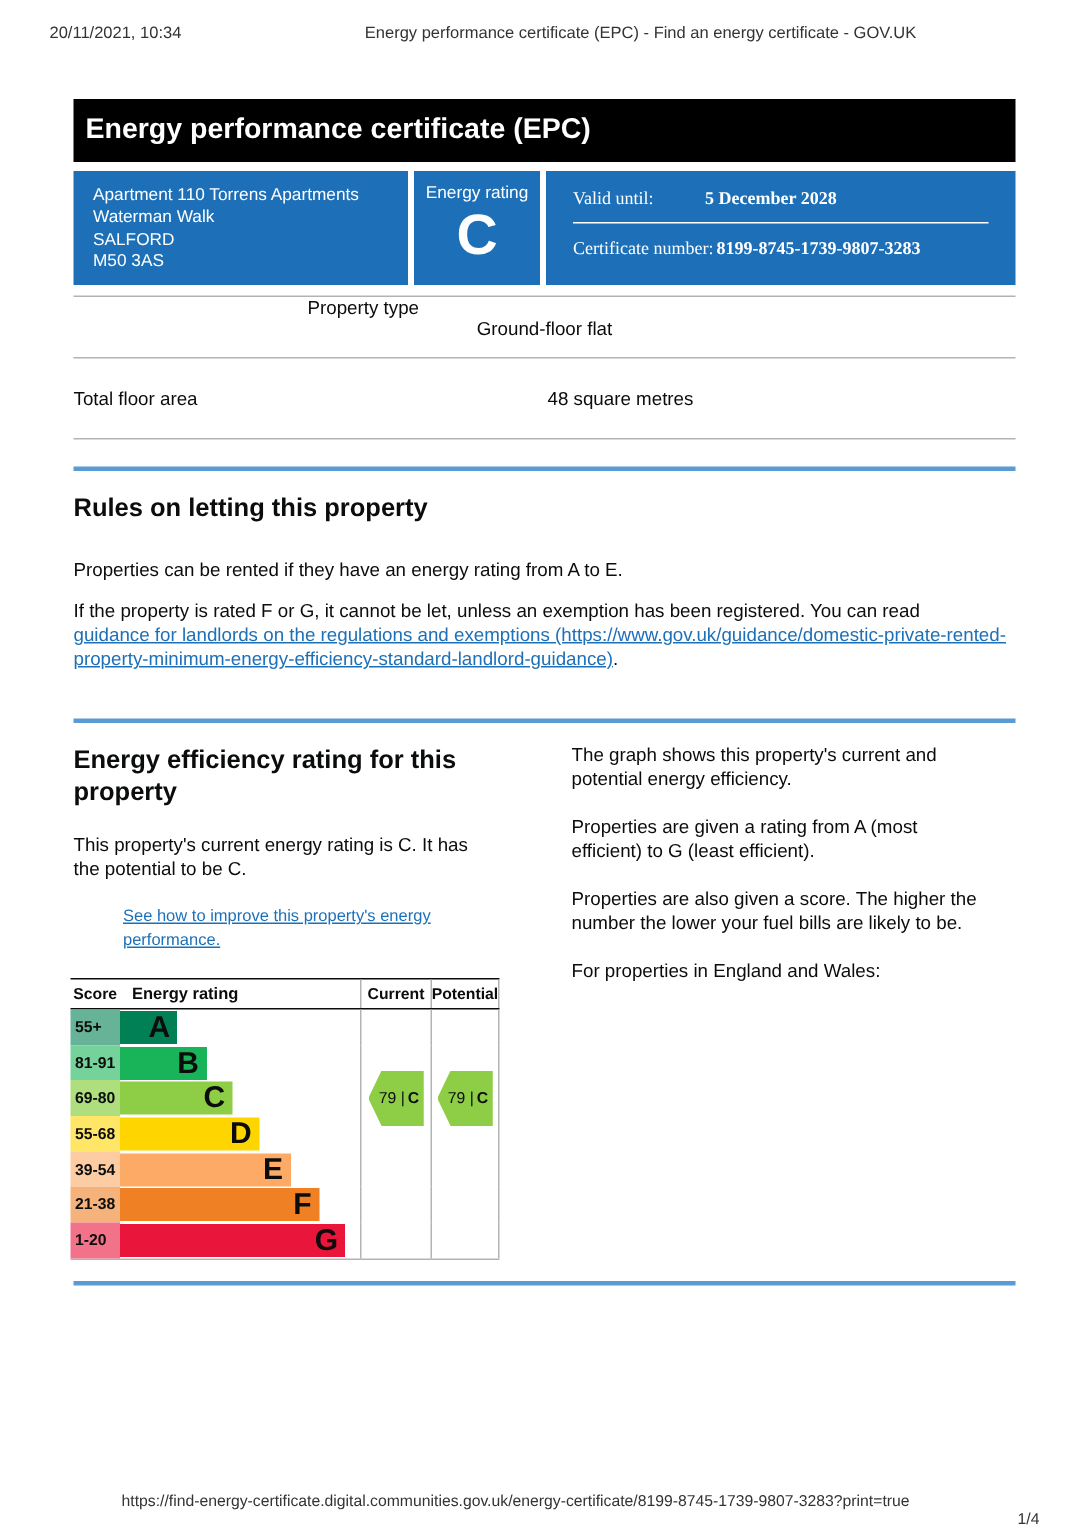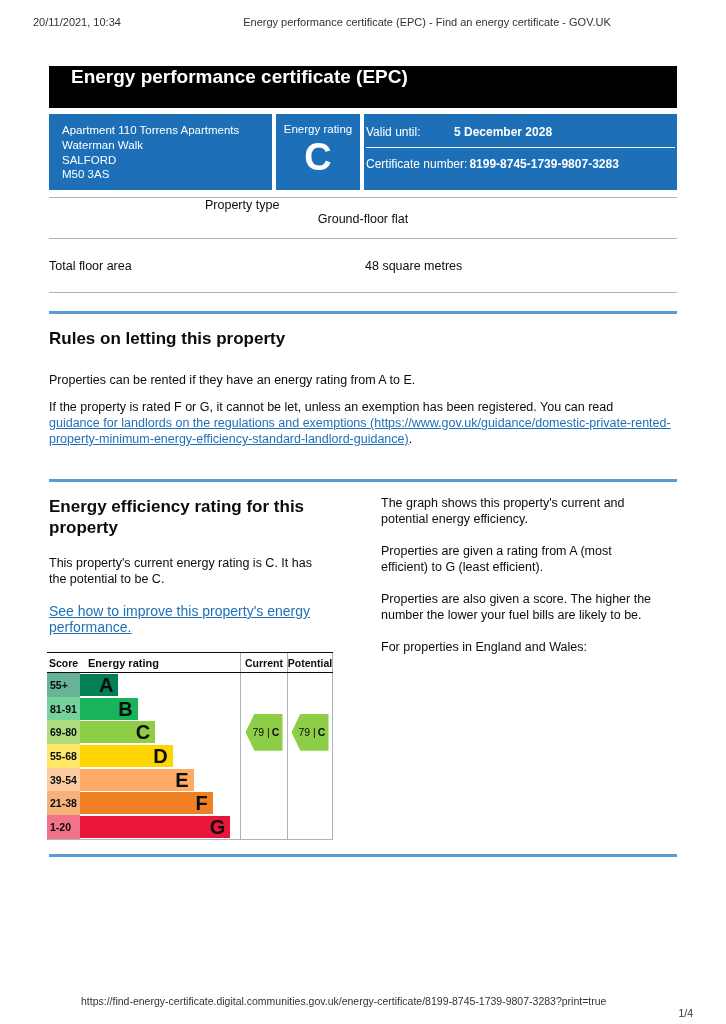--- a/index.html
+++ b/index.html
@@ -8,31 +8,31 @@
   .page { position:relative; width:726px; height:1024px; background:#fff; overflow:hidden; }
 
   
   .ph-date { position:absolute; left:33px; top:16px; font-size:11px; color:#333; }
   .ph-title { position:absolute; left:427px; top:16px; transform:translateX(-50%); font-size:11px; color:#333; white-space:nowrap; }
   .pf-url { position:absolute; left:33px; top:995px; font-size:10.5px; color:#333;padding-left:48px; }
   .pf-page { position:absolute; right:33px; top:1007px; font-size:10.5px; color:#333; }
 
   
   .banner { position:absolute; left:49px; top:66px; width:628px; height:42px; background:#000;
-            color:#fff; display:flex; padding-left:22px;
+            color:#fff; display:flex; align-items:center; padding-left:8px;
             font-size:19px; font-weight:bold; }
 
   
   .summary { position:absolute; left:49px; top:114px; width:628px; height:76px; display:flex; gap:4px; }
   .panel { background:#1d70b8; color:#fff; }
   .addr { width:223px; padding:9px 13px; font-size:11.5px; line-height:14.8px; white-space:pre-line; }
   .rating-box { width:84px; display:flex; flex-direction:column; align-items:center; padding-top:9px; }
   .rating-box .lab { font-size:11.5px; }
   .rating-box .big { font-size:38px; font-weight:bold; line-height:44px; }
-  .validity { flex:1; padding:11px 2px; font-size:12px; }
+  .validity { flex:1; padding:11px 18px; font-size:12px;font-family:Liberation Serif, serif; }
   .validity .row1 { display:flex; }
   .validity .row1 .lab { width:88px; }
   .validity .row1 .val { font-weight:bold; }
   .validity hr { border:none; border-top:1px solid #fff; margin:8px 0 9px 0; }
   .validity .row2 .val { font-weight:bold; margin-left:2px; }
 
   
   .details { position:absolute; left:49px; top:197px; width:628px; border-bottom:1px solid #b1b4b6; font-size:12.5px; }
   .details .drow { display:flex; align-items:center; border-top:1px solid #b1b4b6; }
   .details .drow.r1 { height:41px;flex-direction:column; }
@@ -45,21 +45,21 @@
   h2.sec { font-size:17px; font-weight:bold; line-height:21px; margin-top:14px; white-space:pre-line; }
   .rules p.p1 { margin-top:23px; }
   p.body { font-size:12.5px; line-height:16px; white-space:pre-line; }
   .rules p.p2 { margin-top:11px; }
   a.lnk { color:#1d70b8; text-decoration:underline; }
 
   .efficiency { position:absolute; left:49px; top:479px; width:628px; display:flex; gap:36px; }
   .col-l { width:296px; }
   .col-r { width:296px; }
   .col-l p.body { margin-top:17px; }
-  .col-l a.improve { display:block; margin-top:16px; font-size:14px; line-height:16px; white-space:pre-line; }
+  .col-l a.improve { display:block; margin-top:16px; font-size:11px; line-height:16px; white-space:pre-line;margin-left:33px; }
   .col-r p.body { margin-top:16px; }
   .col-r p.body.first { margin-top:13px; }
 
   
   .chart { position:absolute; left:47px; top:652px; width:286px; border-top:1px solid #0b0c0c; border-bottom:1px solid #b1b4b6; }
   .crow { display:flex; height:23.7px; }
   .crow.head { height:20px; border-bottom:1px solid #0b0c0c; font-weight:bold; font-size:10.5px; }
   .cell { display:flex; align-items:center; }
   .cell.score { width:33px; padding-left:3px; font-size:10.5px; font-weight:bold; }
   .crow.head .cell.score { justify-content:center; padding-left:0; }

